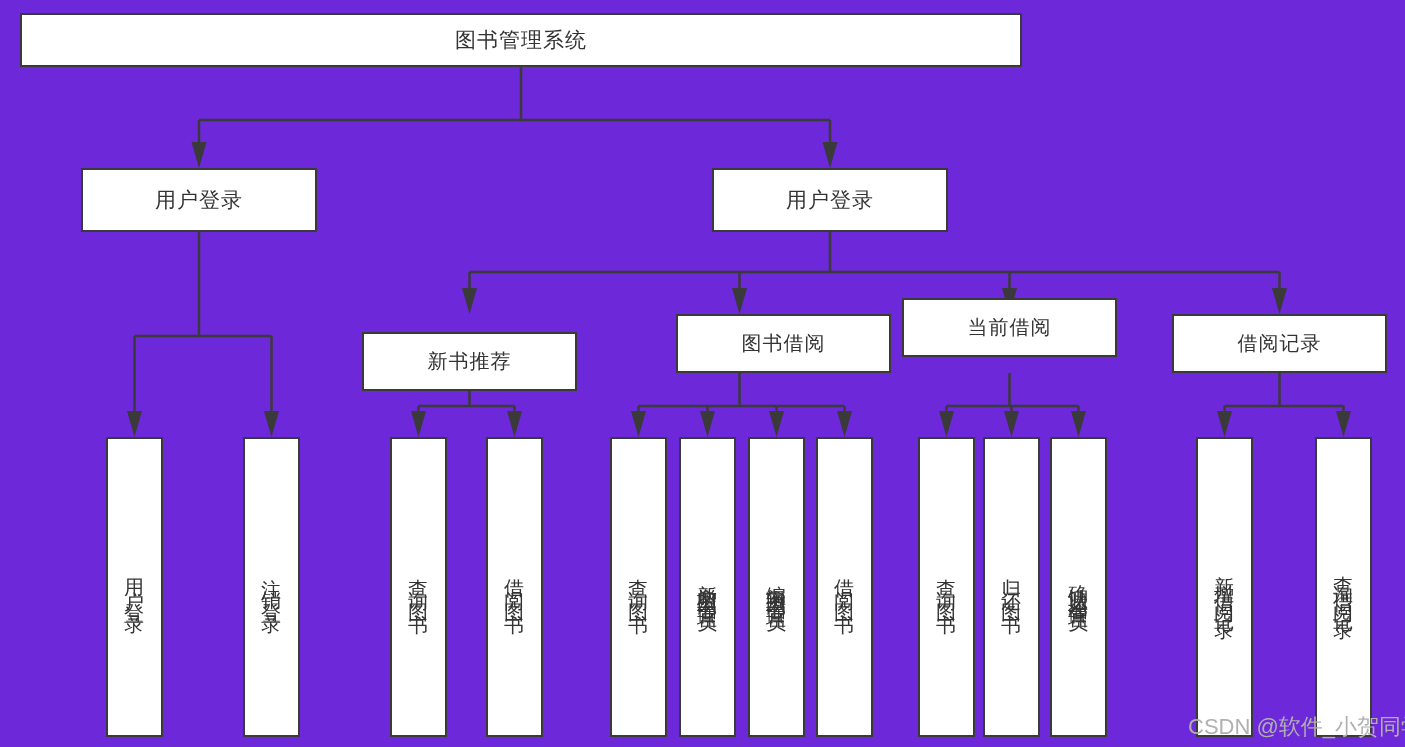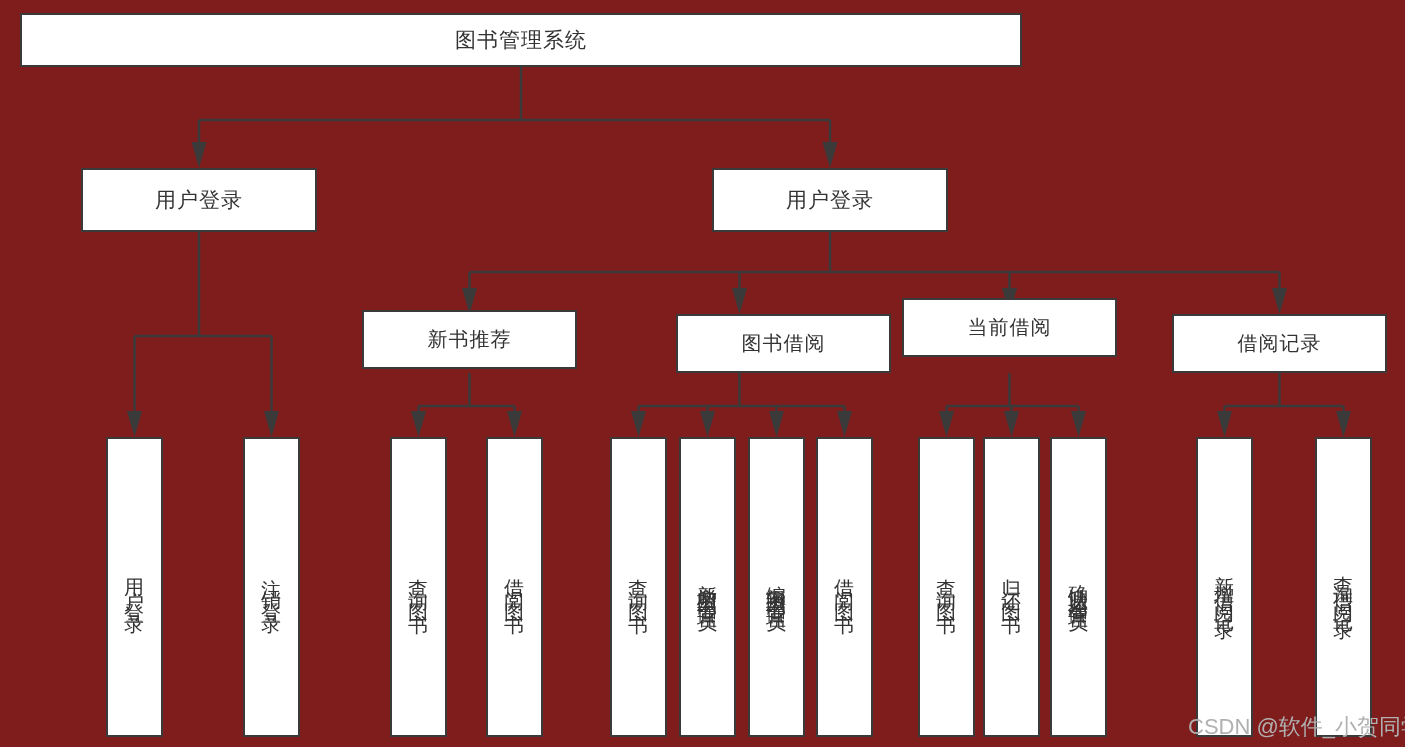--- a/index.html
+++ b/index.html
@@ -1,19 +1,19 @@
 <!DOCTYPE html>
 <html><head>
 <meta charset="utf-8">
 <style>
   html,body{margin:0;padding:0;background:#ffffff;}
   .stage{
     position:relative;
     width:1405px;height:747px;
-    background:#7f1d1d;
+    background:#6d28d9;
     font-family:"Liberation Sans","DejaVu Sans",sans-serif;
     overflow:hidden;
   }
   .wires{position:absolute;left:0;top:0;width:1405px;height:747px;}
   .box{
     position:absolute;
     box-sizing:border-box;
     background:#ffffff;
     border:2.5px solid #3a3a3a;
     display:flex;align-items:center;justify-content:center;
@@ -90,21 +90,21 @@
     <span class="h-label">图书管理系统</span>
   </div>
 
   <div class="box" style="left:81px;top:168px;width:236px;height:64px;">
     <span class="h-label">用户登录</span>
   </div>
   <div class="box" style="left:712px;top:168px;width:236px;height:64px;">
     <span class="h-label">用户登录</span>
   </div>
 
-  <div class="box l3" style="left:362px;top:310px;width:215px;height:59px;">
+  <div class="box l3" style="left:362px;top:332px;width:215px;height:59px;">
     <span class="h-label">新书推荐</span>
   </div>
   <div class="box l3" style="left:632px;top:314px;width:215px;height:59px;margin-left:44px;">
     <span class="h-label">图书借阅</span>
   </div>
   <div class="box l3" style="left:902px;top:298px;width:215px;height:59px;">
     <span class="h-label">当前借阅</span>
   </div>
   <div class="box l3" style="left:1172px;top:314px;width:215px;height:59px;">
     <span class="h-label">借阅记录</span>

